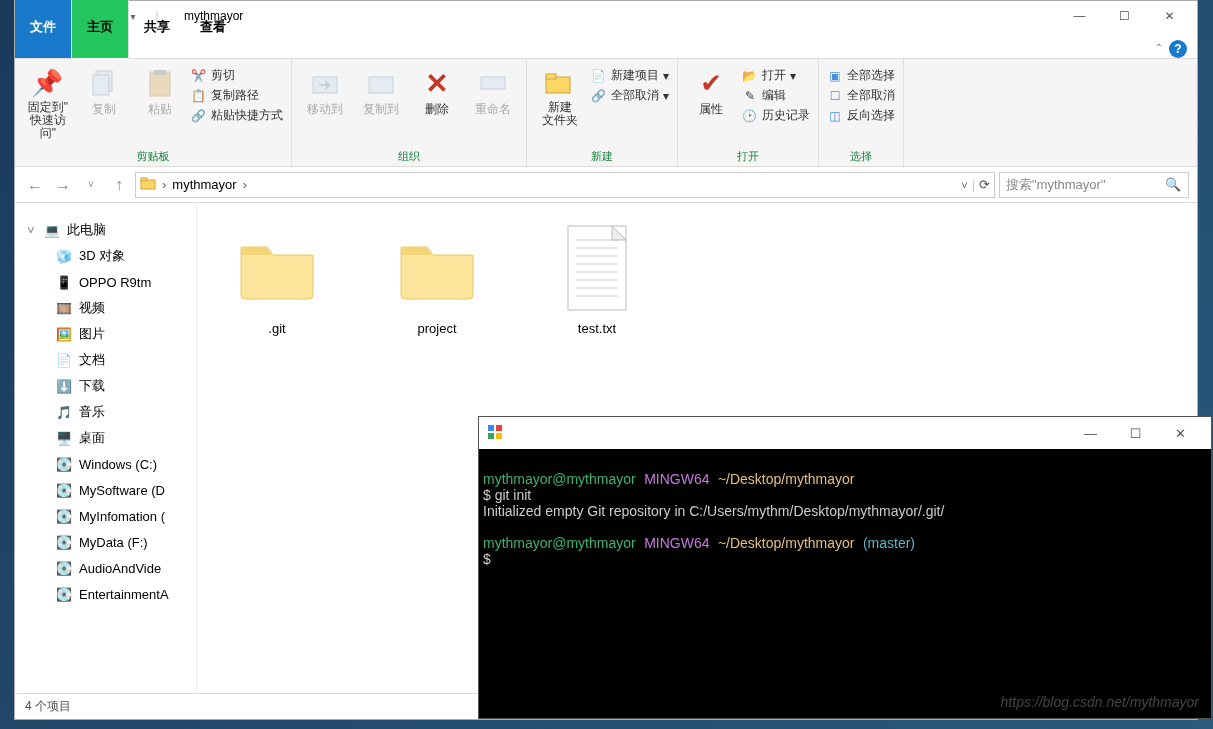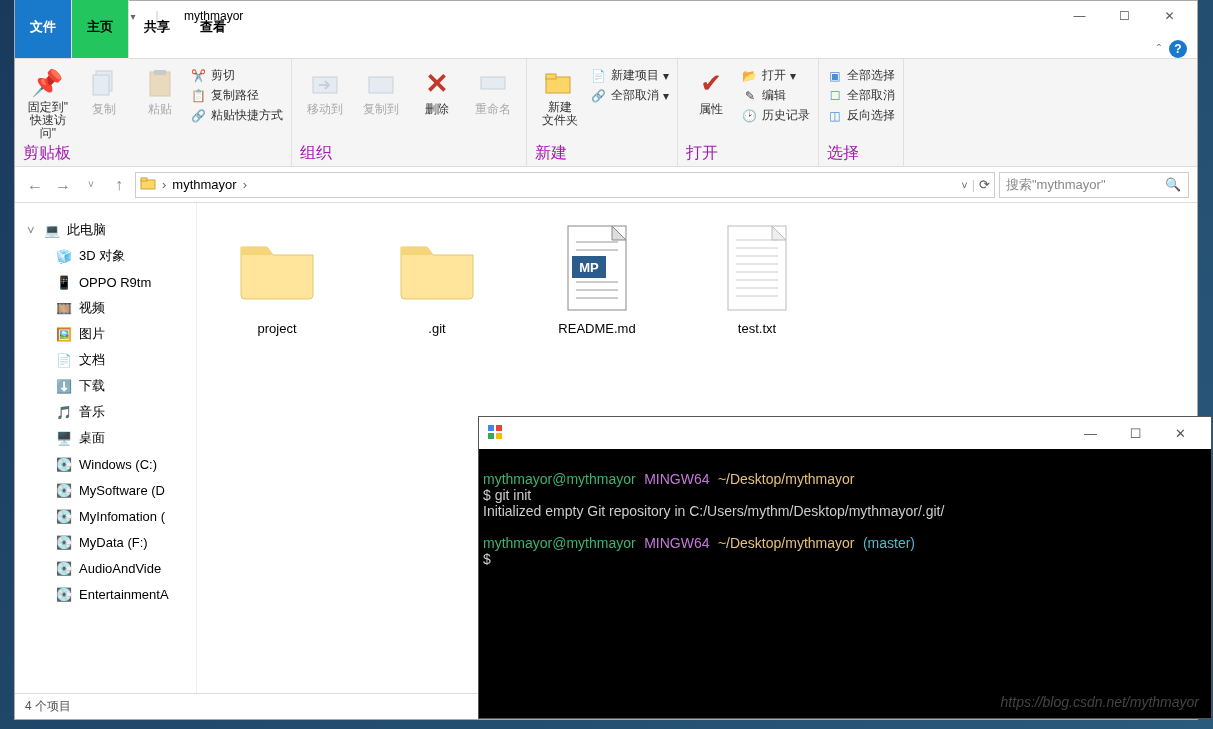--- a/index.html
+++ b/index.html
@@ -17,21 +17,21 @@
 .tabbar { height: 28px; background: #fff; display: flex; align-items: flex-end; border-bottom: 1px solid #ddd; font-size: 13px; }
 .ftab { padding: 22px 15px; cursor: default; font-weight: bold; }
 .ftab.file { background: #1979ca; color: #fff; }
 .ftab.active { background: #22c55e; border: 1px solid #ddd; border-bottom: 1px solid #f5f5f5; margin-bottom: -1px; }
 .tabbar .help { margin-left: auto; display: flex; gap: 8px; padding-right: 10px; align-items: center; }
 .help-q { width: 18px; height: 18px; border-radius: 50%; background: #1979ca; color: #fff; display: flex; align-items: center; justify-content: center; font-size: 12px; font-weight: bold; }
 
 .ribbon { height: 108px; background: #f5f5f5; border-bottom: 1px solid #ddd; display: flex; font-size: 12px; }
 .rgroup { border-right: 1px solid #e0e0e0; display: flex; flex-direction: column; padding: 4px 8px 2px; }
 .rgroup-body { flex: 1; display: flex; gap: 6px; align-items: flex-start; }
-.rgroup-label { text-align: left; color: #a21caf; font-size: 16px; padding-top: 2px; }
+.rgroup-label { text-align: center; color: #15803d; font-size: 11px; padding-top: 2px; }
 .rbig { display: flex; flex-direction: column; align-items: center; gap: 2px; width: 50px; text-align: center; padding-top: 4px; color: #333; }
 .rbig.disabled { color: #aaa; }
 .ricon { width: 32px; height: 32px; display: flex; align-items: center; justify-content: center; font-size: 26px; }
 .ricon.disabled { opacity: 0.4; }
 .rsmallcol { display: flex; flex-direction: column; gap: 3px; padding-top: 4px; }
 .rsmall { display: flex; align-items: center; gap: 4px; font-size: 12px; color: #333; }
 .rsmall-icon { width: 16px; height: 16px; display: flex; align-items: center; justify-content: center; }
 
 .navbar { height: 36px; display: flex; align-items: center; gap: 4px; padding: 4px 8px; border-bottom: 1px solid #ddd; }
 .nav-btn { width: 24px; height: 24px; display: flex; align-items: center; justify-content: center; color: #888; }
@@ -349,51 +349,33 @@
 
     <div class="content">
 
       <div class="file-item">
         <div class="file-icon">
           <svg class="folder-svg" viewBox="0 0 80 70">
               <path d="M4 14 h26 l6 8 h40 v40 q0 4 -4 4 H8 q-4 0 -4 -4 Z" fill="#ffe49c" stroke="#e6c66a"></path>
               <path d="M4 14 h26 l6 8 H4 Z" fill="#f5d57a"></path>
             </svg>
         </div>
-        <span>project</span>
+        <span>.git</span>
       </div>
 
       <div class="file-item">
         <div class="file-icon">
           <svg class="folder-svg" viewBox="0 0 80 70">
               <path d="M4 14 h26 l6 8 h40 v40 q0 4 -4 4 H8 q-4 0 -4 -4 Z" fill="#ffe49c" stroke="#e6c66a"></path>
               <path d="M4 14 h26 l6 8 H4 Z" fill="#f5d57a"></path>
             </svg>
         </div>
-        <span>.git</span>
-      </div>
-
-      <div class="file-item">
-        <div class="file-icon">
-          <svg class="doc-svg" viewBox="0 0 70 88">
-              <rect x="6" y="2" width="58" height="84" fill="#fff" stroke="#888"></rect>
-              <path d="M50 2 L64 16 L50 16 Z" fill="#ddd" stroke="#888"></path>
-              <g stroke="#999">
-                <line x1="14" y1="18" x2="56" y2="18"></line>
-                <line x1="14" y1="26" x2="56" y2="26"></line>
-                <line x1="14" y1="58" x2="56" y2="58"></line>
-                <line x1="14" y1="66" x2="56" y2="66"></line>
-                <line x1="14" y1="74" x2="56" y2="74"></line>
-              </g>
-              <rect x="10" y="32" width="34" height="22" fill="#2c5d8a"></rect>
-              <text x="27" y="48" fill="#fff" font-size="13" font-weight="bold" text-anchor="middle" font-family="sans-serif">MP</text>
-            </svg>
-        </div>
-        <span>README.md</span>
-      </div>
+        <span>project</span>
+      </div>
+
 
       <div class="file-item">
         <div class="file-icon">
           <svg class="doc-svg" viewBox="0 0 70 88">
               <rect x="6" y="2" width="58" height="84" fill="#fff" stroke="#bbb"></rect>
               <path d="M50 2 L64 16 L50 16 Z" fill="#eee" stroke="#bbb"></path>
               <g stroke="#ccc">
                 <line x1="14" y1="16" x2="56" y2="16"></line>
                 <line x1="14" y1="24" x2="56" y2="24"></line>
                 <line x1="14" y1="32" x2="56" y2="32"></line>

